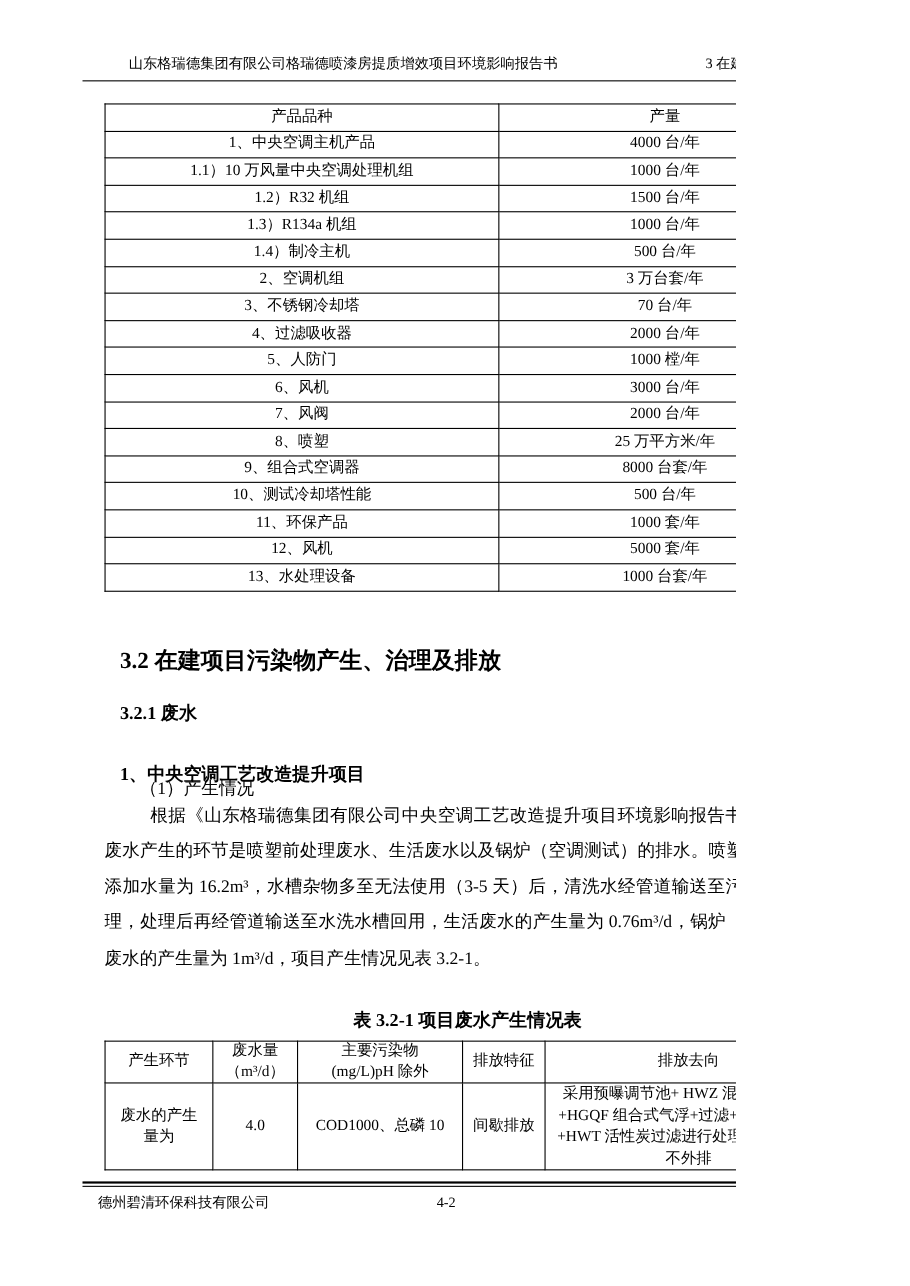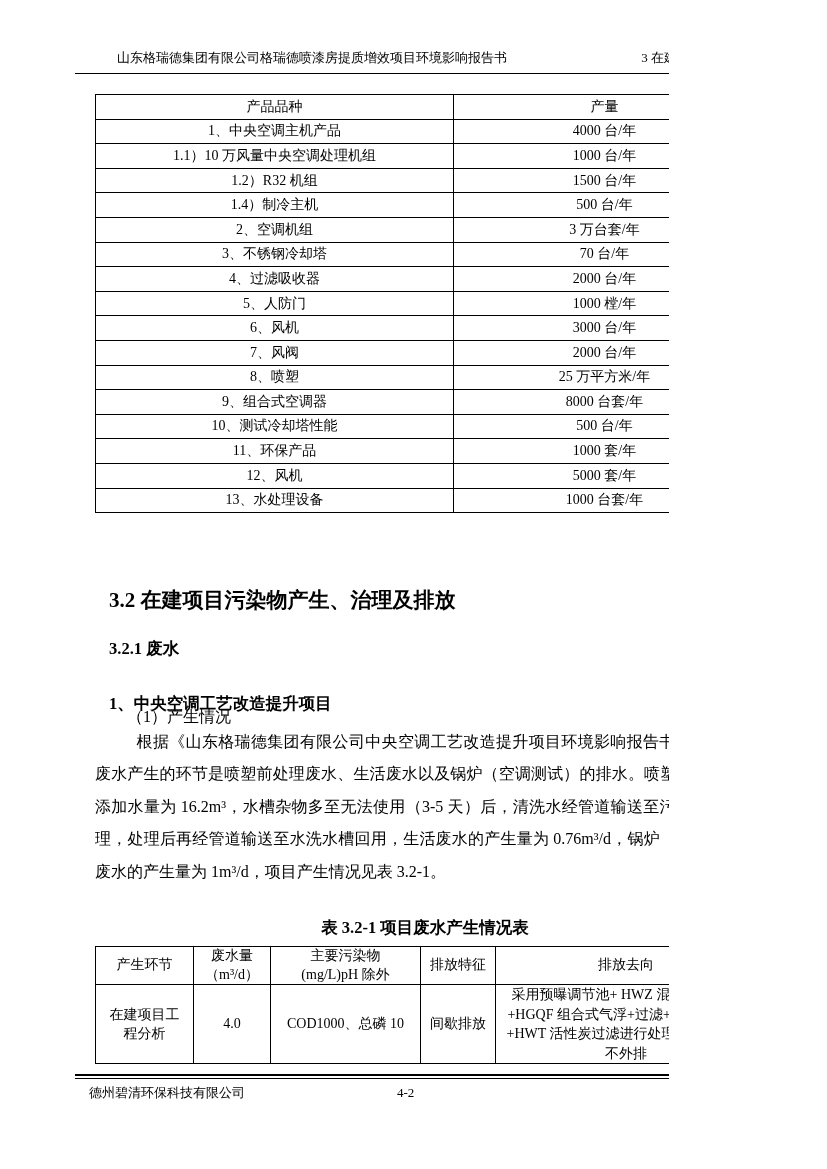--- a/index.html
+++ b/index.html
@@ -75,20 +75,24 @@
             <td>1、中央空调主机产品</td>
             <td>4000 台/年</td>
           </tr>
           <tr>
             <td>1.1）10 万风量中央空调处理机组</td>
             <td>1000 台/年</td>
           </tr>
           <tr>
             <td>1.2）R32 机组</td>
             <td>1500 台/年</td>
+          </tr>
+          <tr>
+            <td>1.3）R134a 机组</td>
+            <td>1000 台/年</td>
           </tr>
           <tr>
             <td>1.4）制冷主机</td>
             <td>500 台/年</td>
           </tr>
           <tr>
             <td>2、空调机组</td>
             <td>3 万台套/年</td>
           </tr>
           <tr>
@@ -162,21 +166,21 @@
         <th>废水量
 （m³/d）</th>
         <th>主要污染物
 (mg/L)pH 除外</th>
         <th>排放特征</th>
         <th>排放去向</th>
       </tr>
     </thead>
     <tbody>
         <tr>
-          <td>在建项目工程分析</td>
+          <td>废水的产生量为</td>
           <td>4.0</td>
           <td>COD1000、总磷 10</td>
           <td>间歇排放</td>
           <td>采用预曝调节池+ HWZ 混合反应沉淀+HGQF 组合式气浮+过滤+HGL 砂过滤+HWT 活性炭过滤进行处理，循环使用不外排</td>
         </tr>
       </tbody>
   </table>
 
   <div class="footer-rule"></div>
   <div class="footer-row">

